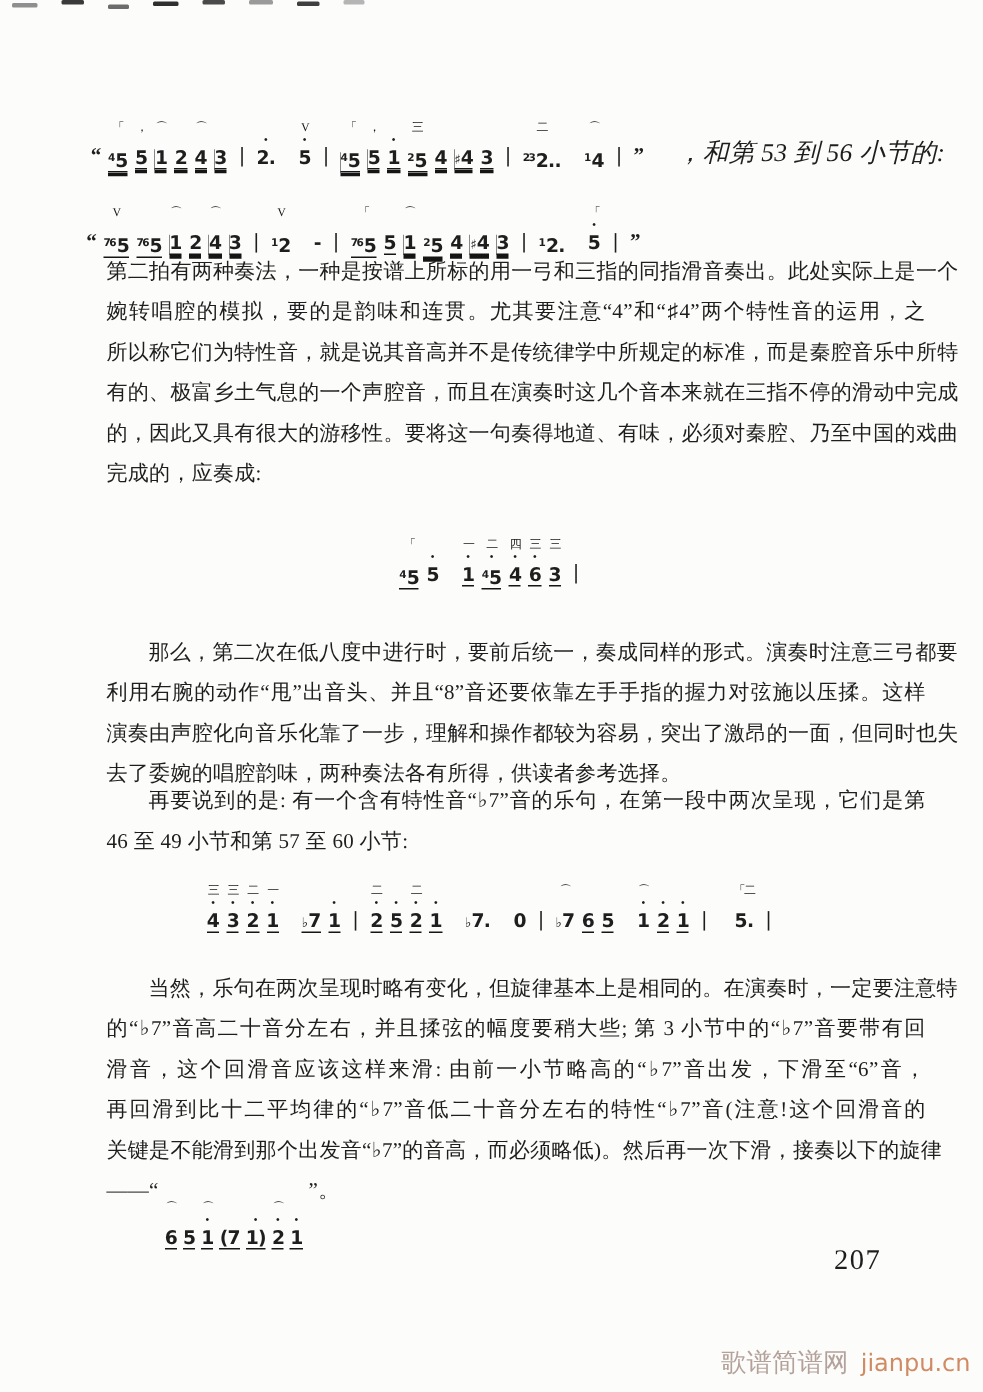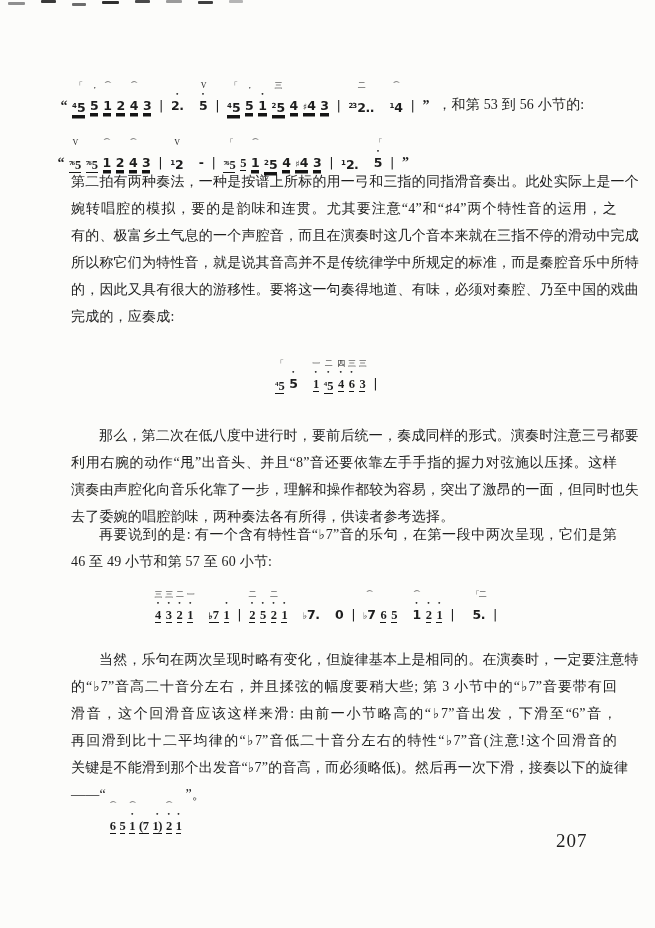--- a/index.html
+++ b/index.html
@@ -7,28 +7,28 @@
     width:655px;height:928px;position:relative;overflow:hidden;
     background:#fcfcfa;color:#1e1e1e;
     font-family:"Liberation Serif","DejaVu Serif",serif;
   }
   .page{position:absolute;inset:0;}
   
   .top-fragment{position:absolute;top:0;left:8px;height:8px;display:flex;align-items:flex-start;}
   .top-fragment span{display:inline-block;height:3px;border-radius:1px;}
   
   .nline{position:absolute;display:flex;align-items:flex-end;white-space:nowrap;}
-  .nsuffix{font-size:14px;margin-left:6px;margin-bottom:6px;letter-spacing:.2px;}
+  .nsuffix{font-size:17px;margin-left:20px;margin-bottom:6px;letter-spacing:.2px;font-style:italic;}
   .ncell{display:inline-flex;flex-direction:column;align-items:center;margin:0 1.5px;}
   .nmark{height:11px;font-size:8px;line-height:10px;color:#151515;letter-spacing:-1px;}
   .ndota{height:6px;font-size:7px;line-height:5px;font-weight:bold;}
   .nmain{height:17px;font-family:"DejaVu Sans","Liberation Sans",sans-serif;
          font-weight:bold;font-size:12.5px;line-height:16px;padding:0 1px;letter-spacing:-.5px;}
   .ndotb{height:5px;font-size:7px;line-height:4px;font-weight:bold;}
-  .u1 .nmain-t{border-bottom:1.5px solid #151515;font-family:Liberation Serif, serif;}
+  .u1 .nmain-t{border-bottom:1.5px solid #151515;}
   .u2 .nmain-t{border-bottom:1.5px solid #151515;box-shadow:0 2.5px 0 #151515;}
   .nbar .nmain{font-weight:normal;padding:0 4px;font-size:13px;}
   .nq .nmain{font-family:"Liberation Serif",serif;font-size:14px;}
   .nsp{margin-left:12px;}
   .ngrace{font-size:7px;letter-spacing:-1px;margin-right:1px;vertical-align:4px;}
   .nacc{font-size:9px;margin-right:.5px;}
   
   .para{position:absolute;left:71px;width:546px;}
   .pline{height:27px;line-height:27px;font-size:14px;letter-spacing:.2px;
          white-space:nowrap;text-align:justify;text-align-last:justify;}
@@ -295,22 +295,22 @@
           <span class="nmark">&nbsp;</span>
           <span class="ndota">&nbsp;</span>
           <span class="nmain"><span class="nmain-t">”</span></span>
           <span class="ndotb">&nbsp;</span>
         </span></span>
   </div>
 
   <div class="para" style="top:168px;">
     <div class="pline">第二拍有两种奏法，一种是按谱上所标的用一弓和三指的同指滑音奏出。此处实际上是一个</div>
     <div class="pline">婉转唱腔的模拟，要的是韵味和连贯。尤其要注意“4”和“♯4”两个特性音的运用，之</div>
+    <div class="pline">所以称它们为特性音，就是说其音高并不是传统律学中所规定的标准，而是秦腔音乐中所特</div>
     <div class="pline">有的、极富乡土气息的一个声腔音，而且在演奏时这几个音本来就在三指不停的滑动中完成</div>
-    <div class="pline">所以称它们为特性音，就是说其音高并不是传统律学中所规定的标准，而是秦腔音乐中所特</div>
     <div class="pline">的，因此又具有很大的游移性。要将这一句奏得地道、有味，必须对秦腔、乃至中国的戏曲</div>
     <div class="pline short">完成的，应奏成:</div>
   </div>
 
   <div class="nline ncenter" style="top:352px;">
     <span class="ntokens"><span class="ncell u1">
           <span class="nmark">「</span>
           <span class="ndota">&nbsp;</span>
           <span class="nmain"><span class="nmain-t"><sup class="ngrace">4</sup>5</span></span>
           <span class="ndotb">&nbsp;</span>
@@ -532,14 +532,18 @@
             <span class="ndota">•</span>
             <span class="nmain"><span class="nmain-t">1</span></span>
             <span class="ndotb">&nbsp;</span>
           </span>
         </span><span>”。</span>
     </div>
   </div>
 
   <div class="page-number">207</div>
 
+  <div class="watermark">
+    <span class="wm-cn" style="color: rgb(168, 146, 138);">歌谱简谱网</span>
+    <span class="wm-en" style="color: rgb(201, 120, 74);">jianpu.cn</span>
+  </div>
 
 </div>
 
 </body></html>

